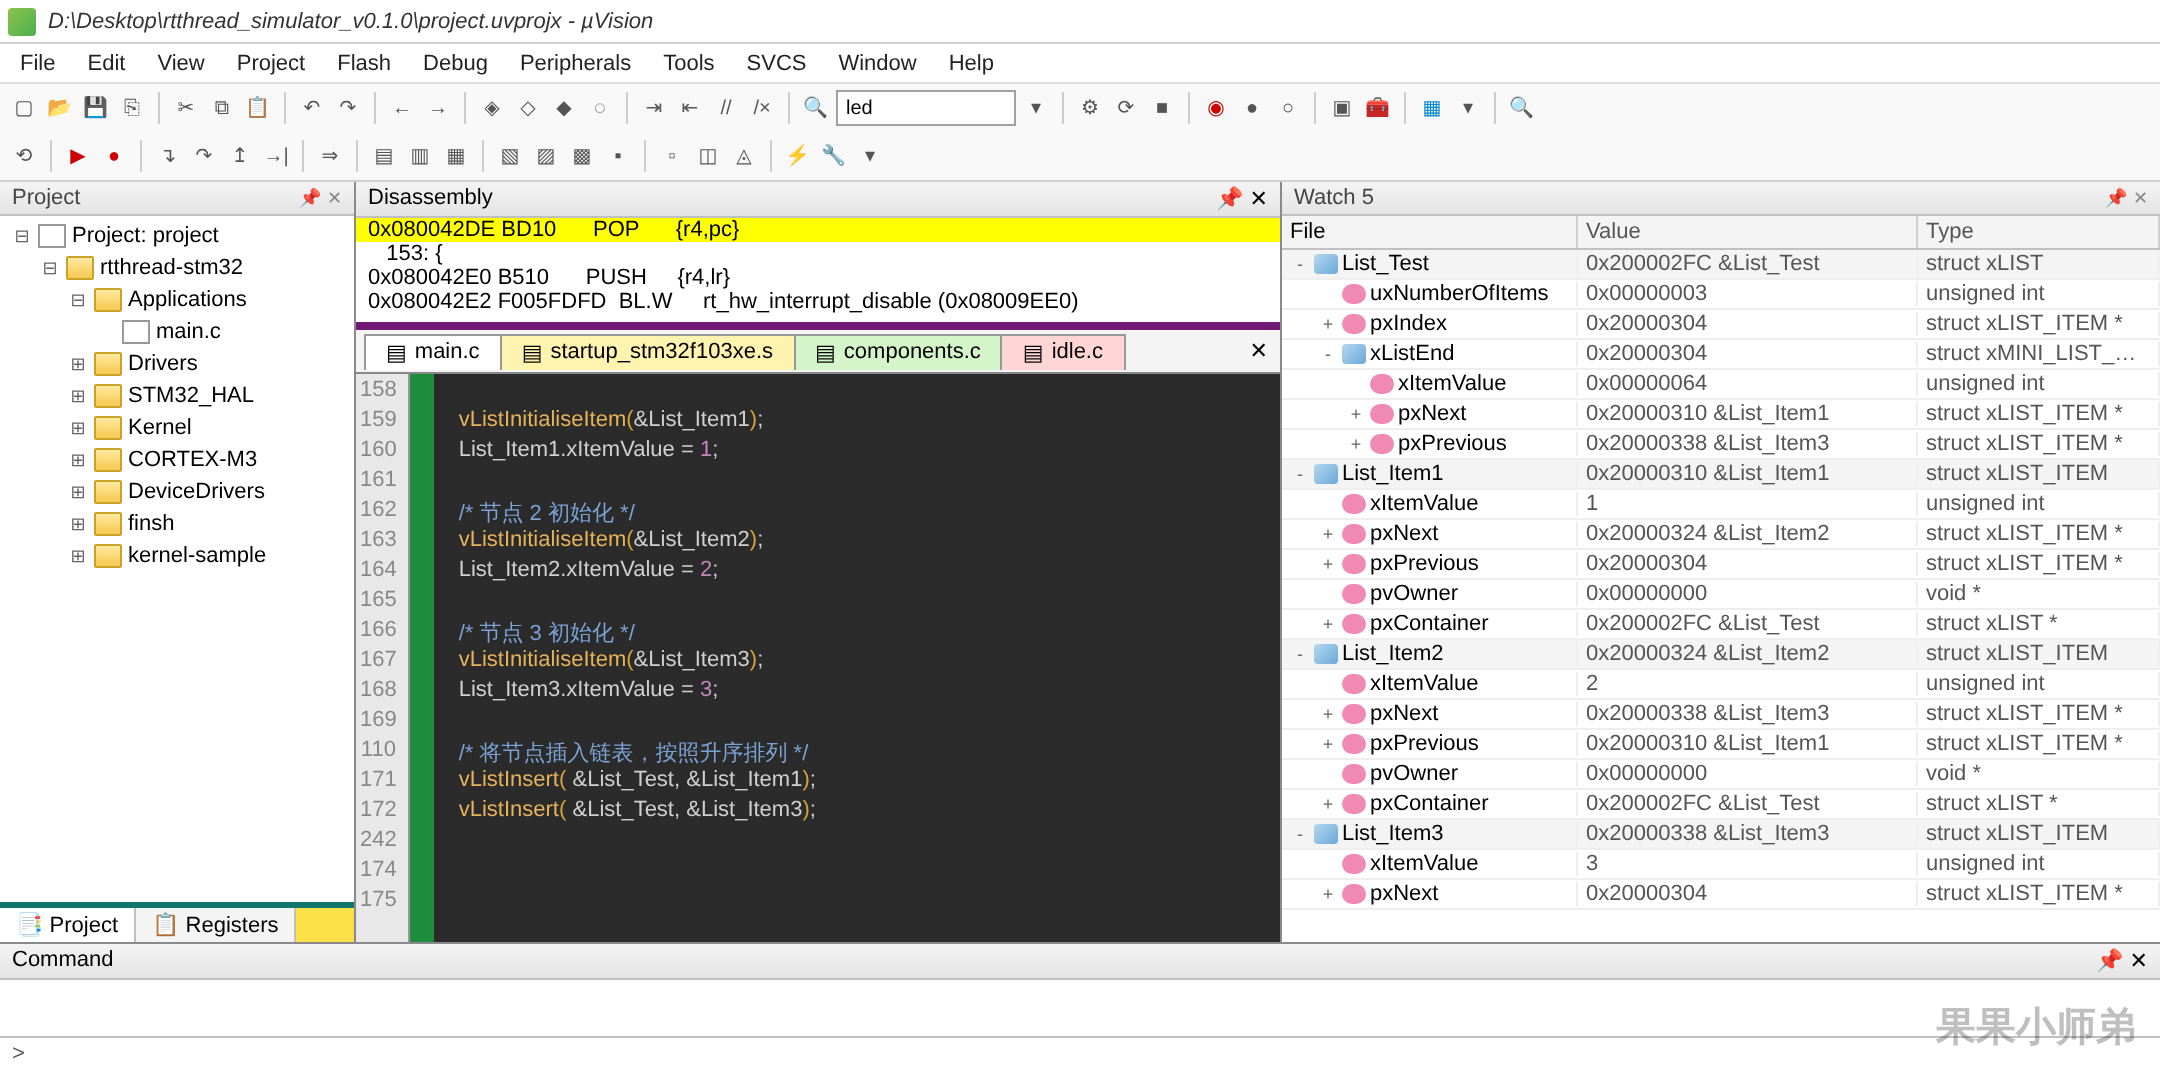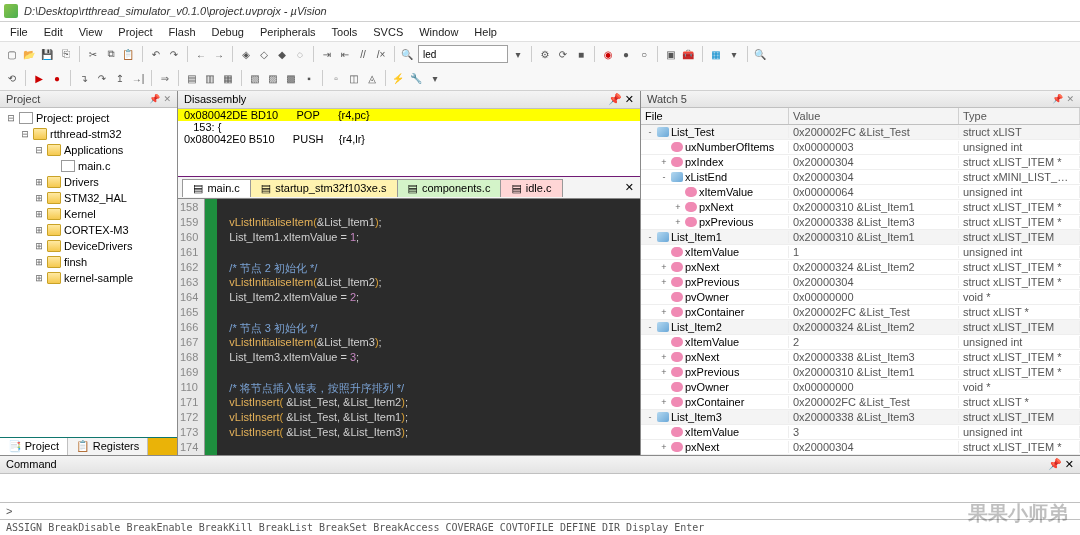--- a/index.html
+++ b/index.html
@@ -17,26 +17,26 @@
 .main { flex: 1; display: flex; min-height: 0; }
 .leftpane { width: 178px; display: flex; flex-direction: column; border-right: 1px solid #8a8a8a; background: #fff; }
 .panehead { background: linear-gradient(#f4f4f4,#e4e4e4); border-bottom: 1px solid #c0c0c0; padding: 2px 6px; display: flex; justify-content: space-between; align-items: center; font-size: 11px; color: #444; }
 .panehead .ctl { color: #888; font-size: 9px; }
 .tree { flex: 1; overflow: auto; padding: 2px; }
 .tree .node { display: flex; align-items: center; height: 16px; padding-left: 4px; white-space: nowrap; }
 .tree .exp { width: 10px; color: #666; font-size: 9px; text-align: center; }
 .tree .ficon { width: 14px; height: 12px; margin: 0 3px; display: inline-block; }
 .folder { background: linear-gradient(#ffe9a2,#f5c94f); border: 1px solid #c9a227; border-radius: 1px; }
 .fileic { background: #fff; border: 1px solid #999; }
-.tabstrip { background: #eab308; border-top: 1px solid #0f766e; display: flex; }
+.tabstrip { background: #fde047; border-top: 3px solid #0f766e; display: flex; }
 .tab { padding: 2px 8px; border-right: 1px solid #c0c0c0; background: #f4f4f4; }
 .tab.active { background: #fff; }
 .center { flex: 1; display: flex; flex-direction: column; min-width: 0; }
 .disasm-head { background: linear-gradient(#f4f4f4,#e4e4e4); padding: 2px 6px; border-bottom: 1px solid #c0c0c0; display:flex; justify-content:space-between; }
-.disasm { background: #fff; font-family: Consolas, monospace; font-size: 11px; height: 68px; overflow: hidden; border-bottom: 1px solid #701a75; }
+.disasm { background: #fff; font-family: Consolas, monospace; font-size: 11px; height: 56px; overflow: hidden; border-bottom: 4px solid #701a75; }
 .disasm .line { padding: 0 6px; white-space: pre; }
 .disasm .hl { background: #ffff00; }
 .codetabs { background: #f4f4f4; display: flex; align-items: center; height: 22px; border-bottom: 1px solid #888; padding-left: 4px; gap: 0; }
 .codetab { padding: 2px 10px; border: 1px solid #999; border-bottom: none; background: #fff; margin-right: -1px; display: flex; align-items: center; gap: 4px; font-size: 11px; }
 .codetab.yellow { background: #fff3b0; }
 .codetab.green { background: #d4f4c9; }
 .codetab.pink { background: #ffd6d6; }
 .editor { flex: 1; display: flex; background: #2b2b2b; overflow: hidden; font-family: Consolas, monospace; font-size: 12px; }
 .gutter { background: #e8e8e8; color: #888; text-align: center; padding: 2px 6px 2px 2px; border-right: 1px solid #999; }
 .gutter .ln { height: 15px; }
@@ -240,20 +240,21 @@
 
   <div class="center">
     <div class="disasm-head">
       <span>Disassembly</span>
       <span class="ctl">📌 ✕</span>
     </div>
     <div class="disasm" id="disasm">
         <div class="line hl">0x080042DE BD10      POP      {r4,pc}</div>
         <div class="line">   153: {</div>
         <div class="line">0x080042E0 B510      PUSH     {r4,lr}</div>
+        <div class="line">0x080042E2 F005FDFD  BL.W     rt_hw_interrupt_disable (0x08009EE0)</div>
       </div>
 
     <div class="codetabs" id="codetabs">
         <div class="codetab active">
           <span>▤</span>
           <span>main.c</span>
         </div>
         <div class="codetab yellow">
           <span>▤</span>
           <span>startup_stm32f103xe.s</span>
@@ -279,40 +280,39 @@
           <div class="ln">163</div>
           <div class="ln">164</div>
           <div class="ln">165</div>
           <div class="ln">166</div>
           <div class="ln">167</div>
           <div class="ln">168</div>
           <div class="ln">169</div>
           <div class="ln">110</div>
           <div class="ln">171</div>
           <div class="ln">172</div>
-          <div class="ln">173</div>
+          <div class="ln">242</div>
           <div class="ln">174</div>
           <div class="ln">175</div>
         </div>
       <div class="marks"></div>
       <div class="code" id="code">
           <div class="cl"></div>
           <div class="cl"><span class="c-fn">vListInitialiseItem</span><span class="c-br">(</span><span class="c-op">&amp;</span>List_Item1<span class="c-br">)</span>;</div>
           <div class="cl"><span class="c-id">List_Item1</span>.<span class="c-id">xItemValue</span> <span class="c-op">=</span> <span class="c-num">1</span>;</div>
           <div class="cl"></div>
           <div class="cl"><span class="c-comment">/* 节点 2 初始化 */</span></div>
           <div class="cl"><span class="c-fn">vListInitialiseItem</span><span class="c-br">(</span><span class="c-op">&amp;</span>List_Item2<span class="c-br">)</span>;</div>
           <div class="cl"><span class="c-id">List_Item2</span>.<span class="c-id">xItemValue</span> <span class="c-op">=</span> <span class="c-num">2</span>;</div>
           <div class="cl"></div>
           <div class="cl"><span class="c-comment">/* 节点 3 初始化 */</span></div>
           <div class="cl"><span class="c-fn">vListInitialiseItem</span><span class="c-br">(</span><span class="c-op">&amp;</span>List_Item3<span class="c-br">)</span>;</div>
           <div class="cl"><span class="c-id">List_Item3</span>.<span class="c-id">xItemValue</span> <span class="c-op">=</span> <span class="c-num">3</span>;</div>
           <div class="cl"></div>
           <div class="cl"><span class="c-comment">/* 将节点插入链表，按照升序排列 */</span></div>
-          <div class="cl"><span class="c-fn">vListInsert</span><span class="c-br">(</span> <span class="c-op">&amp;</span>List_Test, <span class="c-op">&amp;</span>List_Item2<span class="c-br">)</span>;</div>
           <div class="cl"><span class="c-fn">vListInsert</span><span class="c-br">(</span> <span class="c-op">&amp;</span>List_Test, <span class="c-op">&amp;</span>List_Item1<span class="c-br">)</span>;</div>
           <div class="cl"><span class="c-fn">vListInsert</span><span class="c-br">(</span> <span class="c-op">&amp;</span>List_Test, <span class="c-op">&amp;</span>List_Item3<span class="c-br">)</span>;</div>
           <div class="cl"></div>
         </div>
     </div>
   </div>
 
   <div class="rightpane">
     <div class="panehead">
       <span>Watch 5</span>
@@ -532,16 +532,15 @@
 <div class="bottom">
   <div class="cmdhead">
     <span>Command</span>
     <span class="ctl">📌 ✕</span>
   </div>
   <div class="cmdbody"></div>
   <div class="cmdinput">
     <span>&gt;</span>
     <span style="display:inline-block;width:600px"></span>
   </div>
-  <div class="cmdinput" style="border-top:1px solid #c0c0c0">ASSIGN BreakDisable BreakEnable BreakKill BreakList BreakSet BreakAccess COVERAGE COVTOFILE DEFINE DIR Display Enter</div>
 </div>
 
 <div class="watermark">果果小师弟</div>
 
 </body></html>

